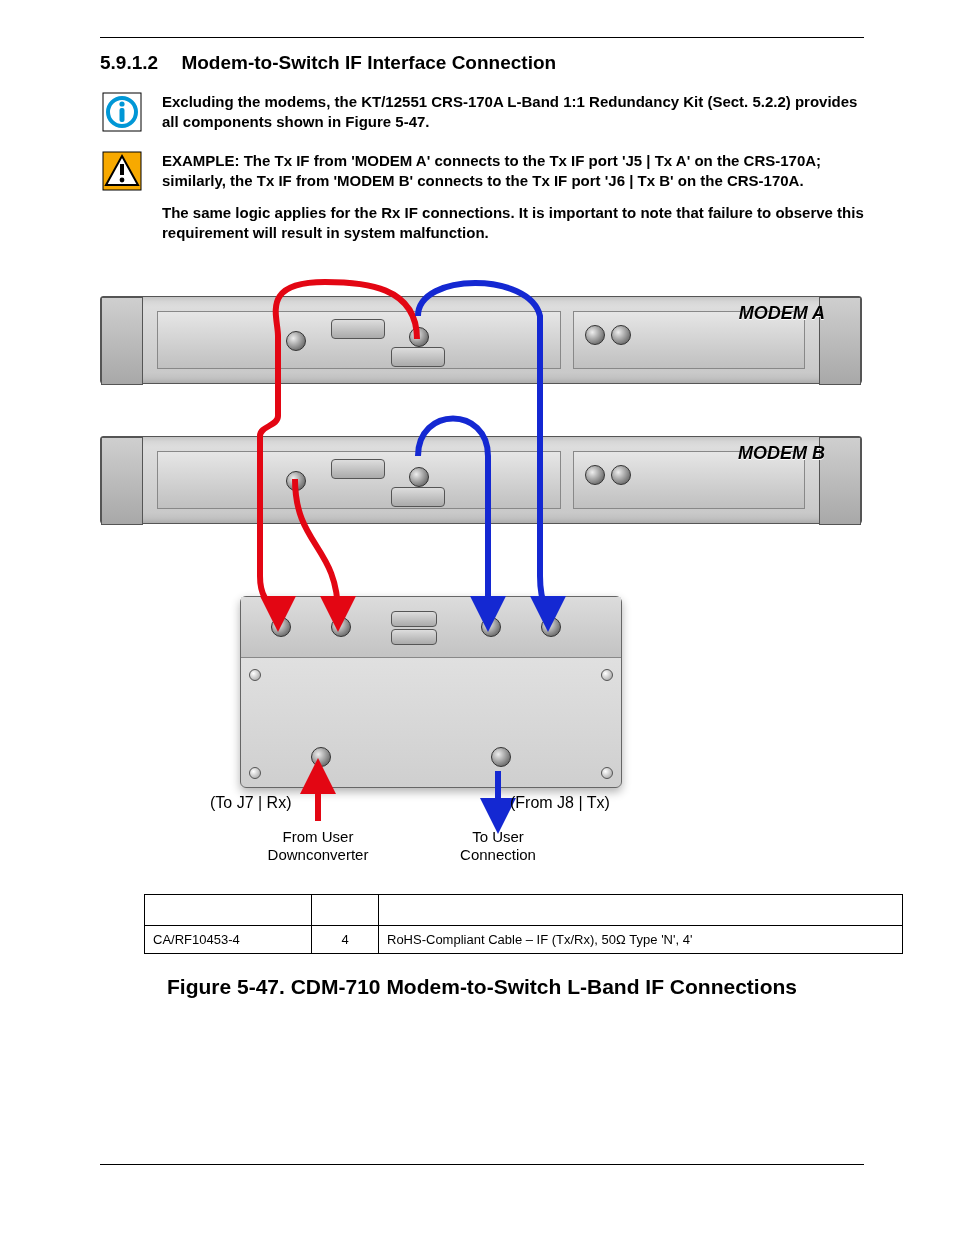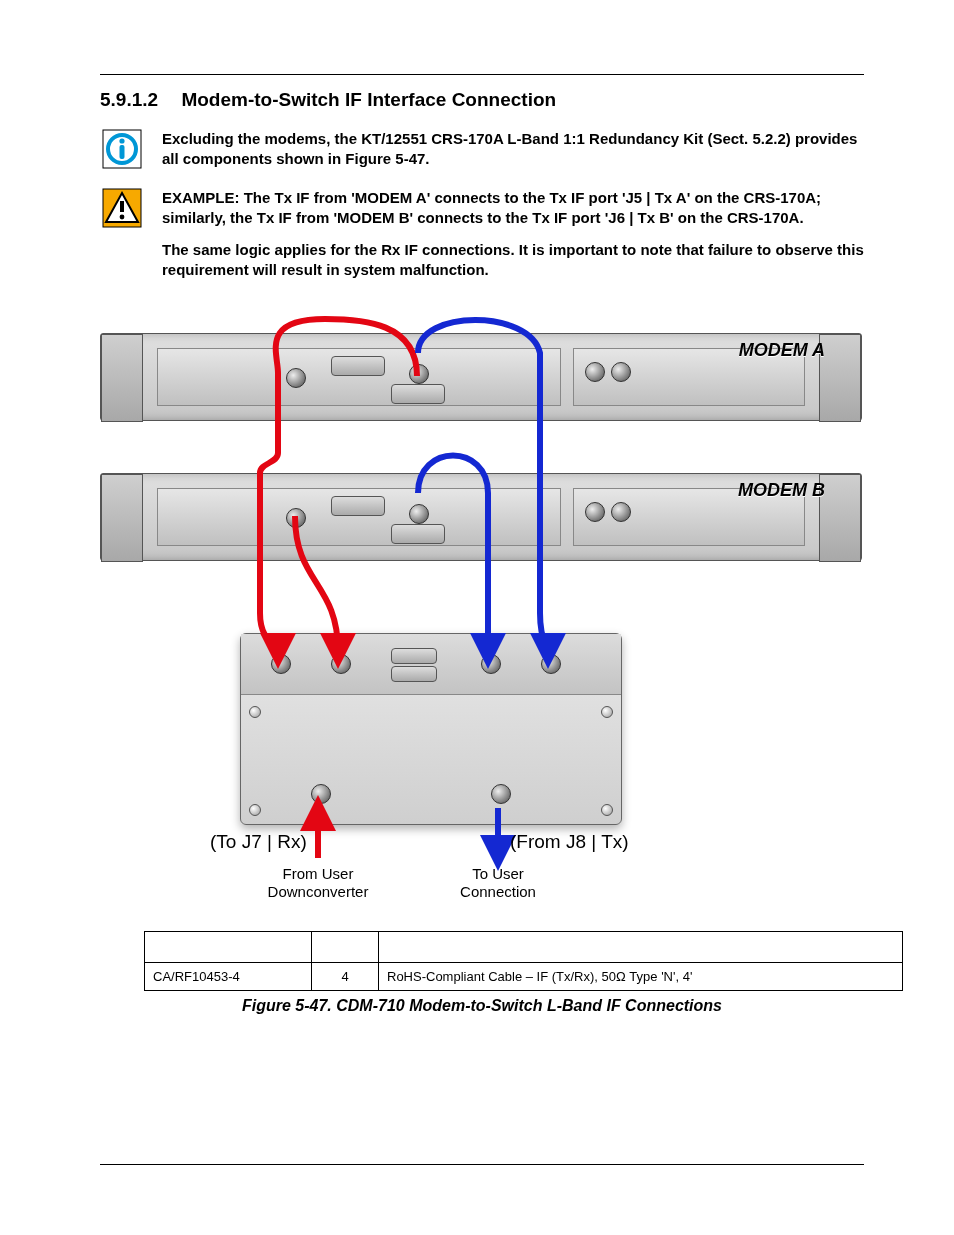--- a/index.html
+++ b/index.html
@@ -6,21 +6,21 @@
     margin: 0;
     padding: 0;
     background: #fff;
     font-family: Arial, Helvetica, sans-serif;
     color: #000;
   }
   .page {
     width: 954px;
     height: 1235px;
     box-sizing: border-box;
-    padding: 74px 90px 70px 100px;
+    padding: 37px 90px 70px 100px;
     position: relative;
   }
   .rule {
     border-top: 1.5px solid #000;
     margin-bottom: 14px;
   }
   h2.section {
     font-size: 19px;
     font-weight: bold;
     margin: 0 0 18px 0;
@@ -116,21 +116,21 @@
   .switch-box .port { top: 20px; }
   .switch-box .dsub { top: 18px; height:14px; width:44px;}
   .switch-box .screw {
     position:absolute; width:10px;height:10px;border-radius:50%;
     background: radial-gradient(circle at 35% 35%, #fff,#999);
     border:1px solid #555;
   }
 
   .diag-label {
     position:absolute;
-    font-size: 19px;
+    font-size: 16px;
     color:#000;
     white-space: nowrap;
   }
   .diag-label.center { text-align:center; transform: translateX(-50%); }
   .diag-label.bold { font-weight: normal; font-size:15px; }
 
   
   table.parts {
     width: 759px;
     margin: 8px auto 6px 44px;
@@ -142,23 +142,22 @@
     padding: 6px 8px;
     text-align: left;
     vertical-align: middle;
   }
   table.parts td.qty { text-align: center; width: 50px;}
   table.parts th { height: 18px; }
 
   .figcap {
     text-align: center;
     font-weight: bold;
-    font-size: 16px;
-    margin-top: 6px;
-    font-style: italic;
+    font-size: 21px;
+    margin-top: 21px;
   }
 
   .footer-rule {
     position: absolute;
     left: 100px; right: 90px; bottom: 70px;
     border-top: 1.5px solid #000;
   }
 </style>
 </head>
 <body>

